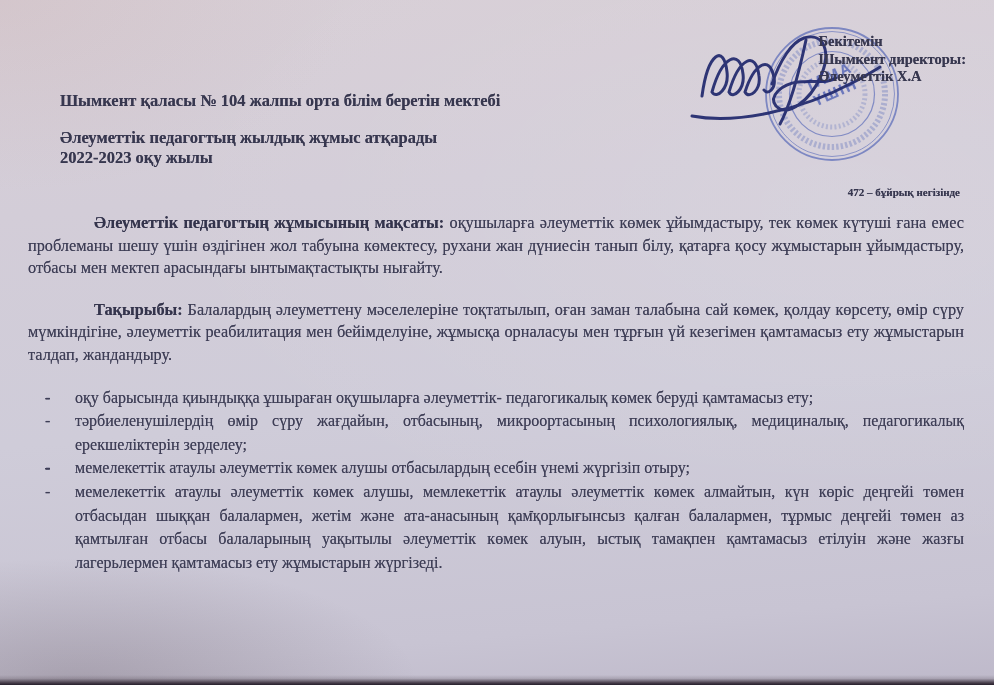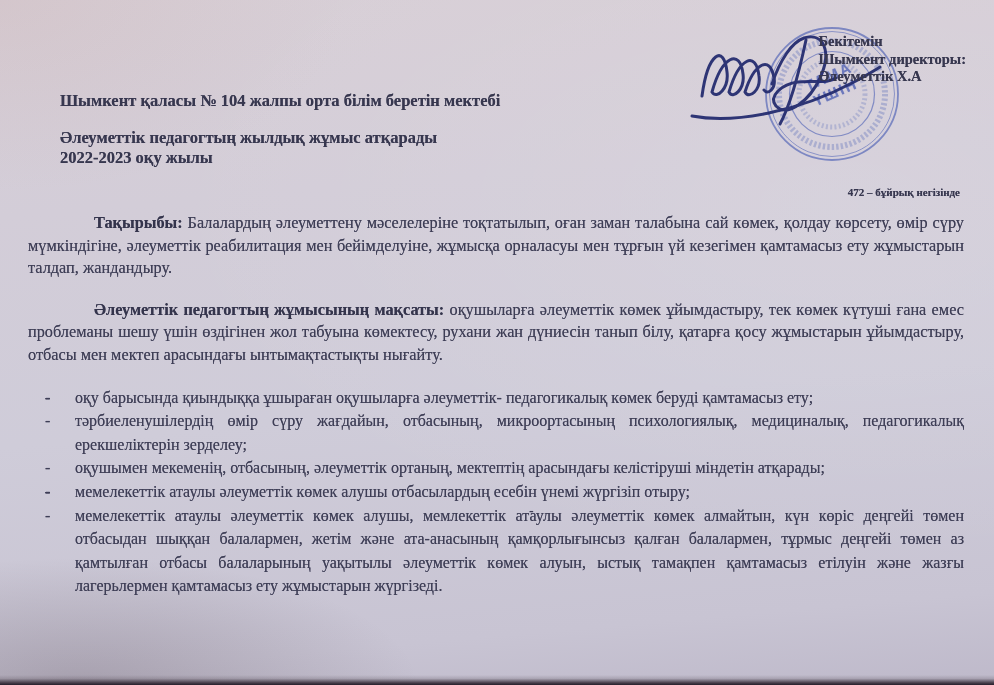--- a/index.html
+++ b/index.html
@@ -107,40 +107,39 @@
   <div class="titles txt">
     <div class="t1">Шымкент қаласы № 104 жалпы орта білім беретін мектебі</div>
     <div>Әлеуметтік педагогтың жылдық жұмыс атқарады</div>
     <div>2022-2023 оқу жылы</div>
   </div>
 
   <div class="order-ref txt">472 – бұйрық негізінде</div>
 
   <div class="bodytext txt">
 
+    <p class="para"><span class="lead">Әлеуметтік педагогтың жұмысының мақсаты:</span><span> оқушыларға әлеуметтік көмек ұйымдастыру, тек көмек күтуші ғана емес проблеманы шешу үшін өздігінен жол табуына көмектесу, рухани жан дүниесін танып білу, қатарға қосу жұмыстарын ұйымдастыру, отбасы мен мектеп арасындағы ынтымақтастықты нығайту.</span></p>
+
     <p class="para"><span class="lead">Тақырыбы:</span><span> Балалардың әлеуметтену мәселелеріне тоқтатылып, оған заман талабына сай көмек, қолдау көрсету, өмір сүру мүмкіндігіне, әлеуметтік реабилитация мен  бейімделуіне, жұмысқа орналасуы мен тұрғын үй кезегімен қамтамасыз ету жұмыстарын талдап, жандандыру.</span></p>
-
-    <p class="para"><span class="lead">Әлеуметтік педагогтың жұмысының мақсаты:</span><span> оқушыларға әлеуметтік көмек ұйымдастыру, тек көмек күтуші ғана емес проблеманы шешу үшін өздігінен жол табуына көмектесу, рухани жан дүниесін танып білу, қатарға қосу жұмыстарын ұйымдастыру, отбасы мен мектеп арасындағы ынтымақтастықты нығайту.</span></p>
 
 
     <div class="duty-list">
       <div class="duty">
         <span class="dash">-</span>
       </div>
       <div class="duty">
         <span class="dash">-</span>
         <span>оқу барысында қиындыққа ұшыраған оқушыларға әлеуметтік-  педагогикалық көмек беруді қамтамасыз ету;</span>
       </div>
       <div class="duty">
         <span class="dash">-</span>
         <span>тәрбиеленушілердің өмір сүру жағдайын, отбасының, микроортасының психологиялық, медициналық, педагогикалық ерекшеліктерін зерделеу;</span>
       </div>
       <div class="duty">
         <span class="dash">-</span>
-        <span>оқушымен мекеменің, отбасының, әлеуметтік ортаның, мектептің арасындағы келістіруші міндетін атқарады;</span>
       </div>
       <div class="duty">
         <span class="dash">-</span>
       </div>
       <div class="duty">
         <span class="dash">-</span>
       </div>
       <div class="duty">
         <span class="dash">-</span>
         <span>мемелекеттік атаулы әлеуметтік көмек алушы отбасылардың есебін үнемі жүргізіп отыру;</span>

